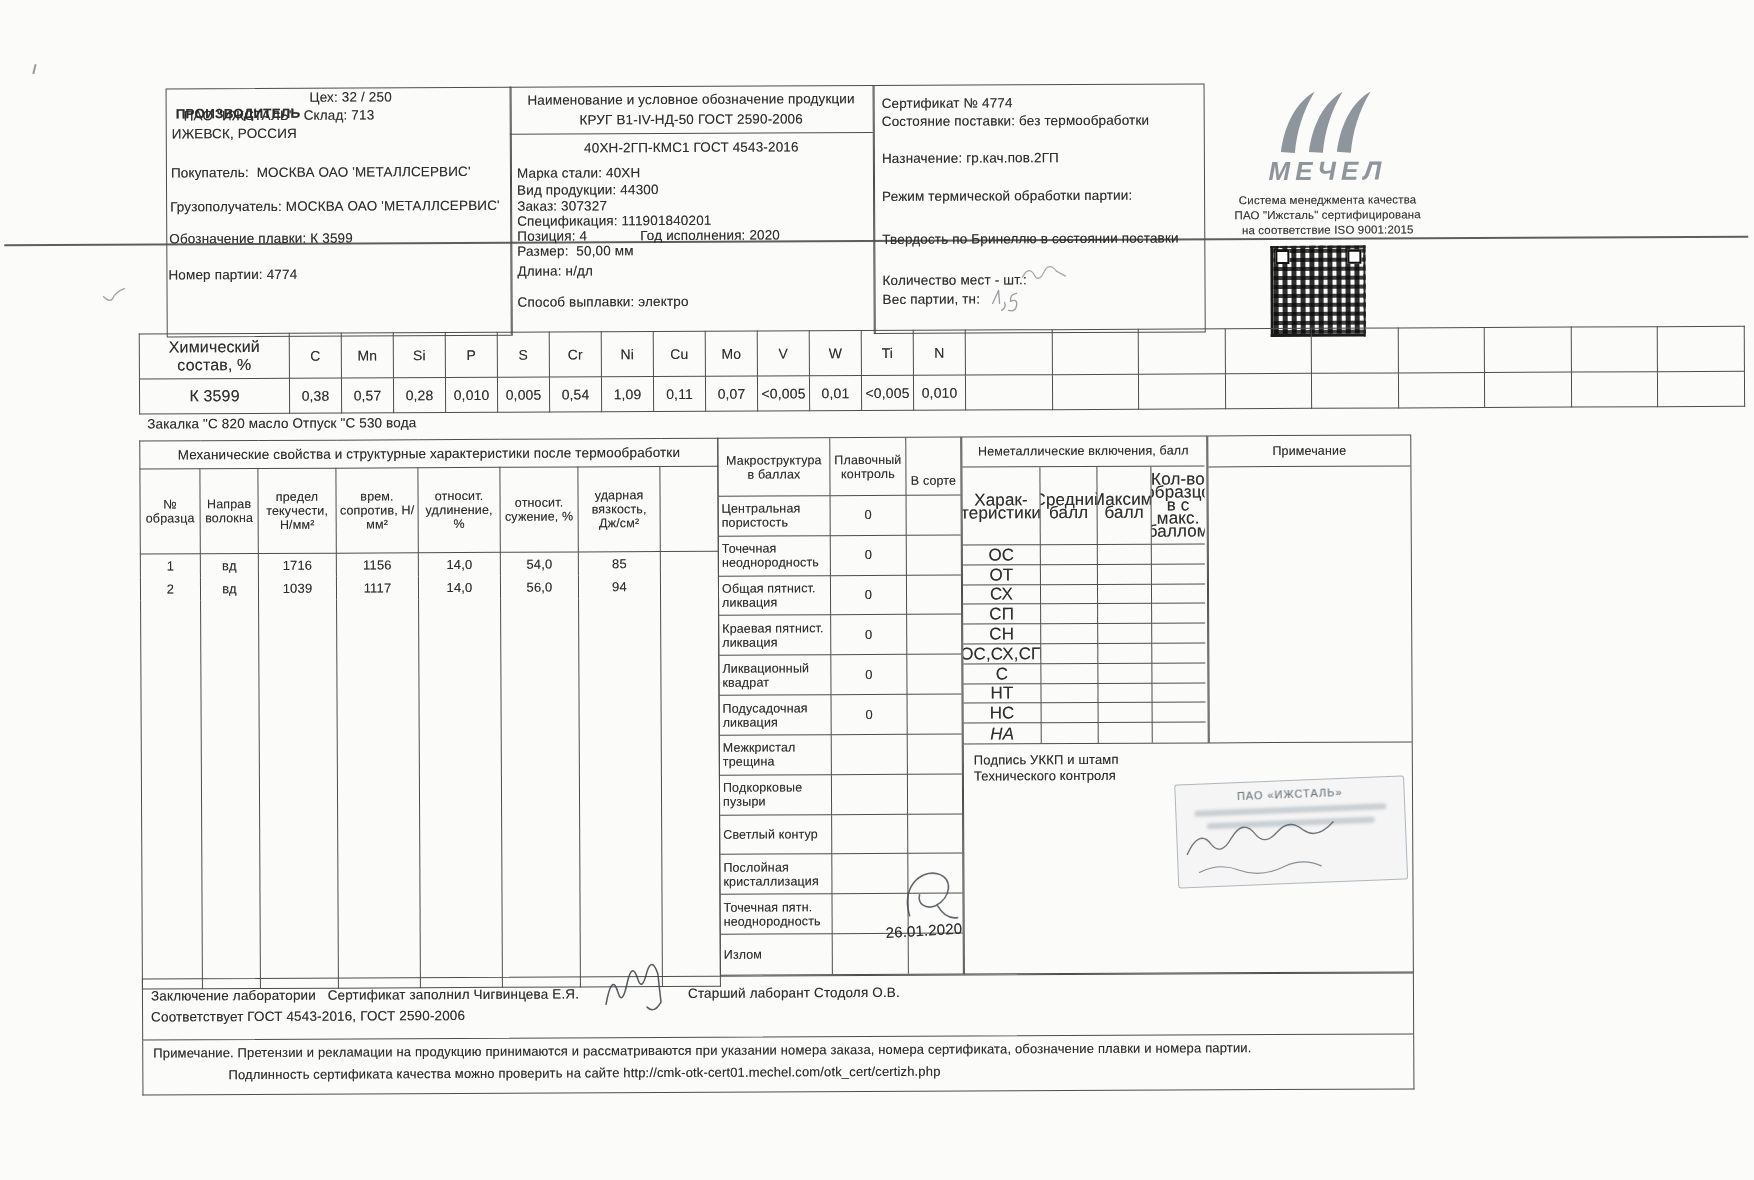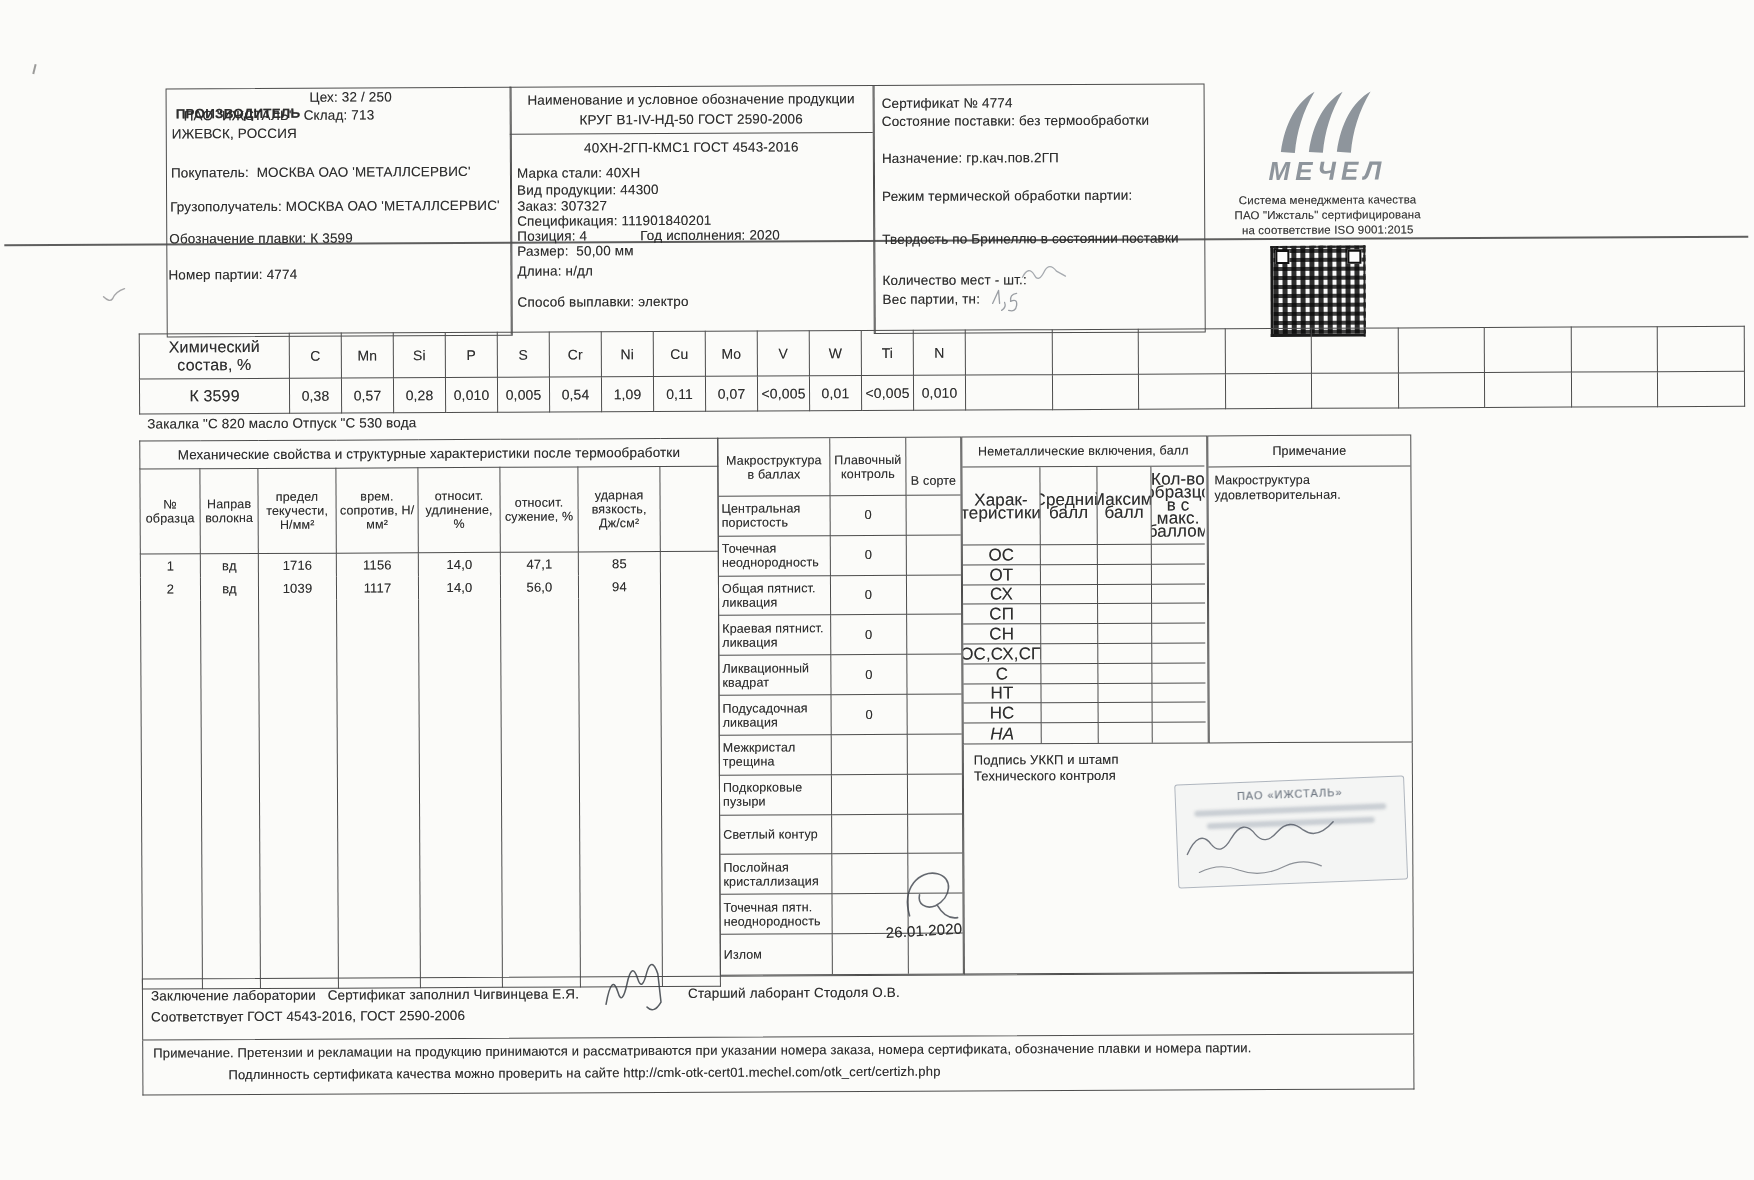--- a/index.html
+++ b/index.html
@@ -288,21 +288,21 @@
       <td>относит. сужение, %</td>
       <td>ударная вязкость, Дж/см²</td>
       <td></td>
     </tr>
     <tr class="data">
       <td>1</td>
       <td>вд</td>
       <td>1716</td>
       <td>1156</td>
       <td>14,0</td>
-      <td>47,1</td>
+      <td>54,0</td>
       <td>85</td>
       <td></td>
     </tr>
     <tr class="data">
       <td>2</td>
       <td>вд</td>
       <td>1039</td>
       <td>1117</td>
       <td>14,0</td>
       <td>56,0</td>
@@ -409,21 +409,20 @@
         <div></div>
         <div class="nr"></div>
     <div class="rw nb">НА</div>
     <div class="nb"></div>
         <div class="nb"></div>
         <div class="nr nb"></div>
   </div>
 
   <div class="remark">
     <div class="rtitle">Примечание</div>
-    <div class="rbody">Макроструктура удовлетворительная.</div>
   </div>
 
   <div class="signbox">
     <div class="cap">Подпись УККП и штамп Технического контроля</div>
   </div>
   <div class="stamp">
     <div class="s1">ПАО «ИЖСТАЛЬ»</div>
     <div class="blur"></div>
     <div class="blur" style="margin-left:30px;margin-right:30px;"></div>
   </div>

